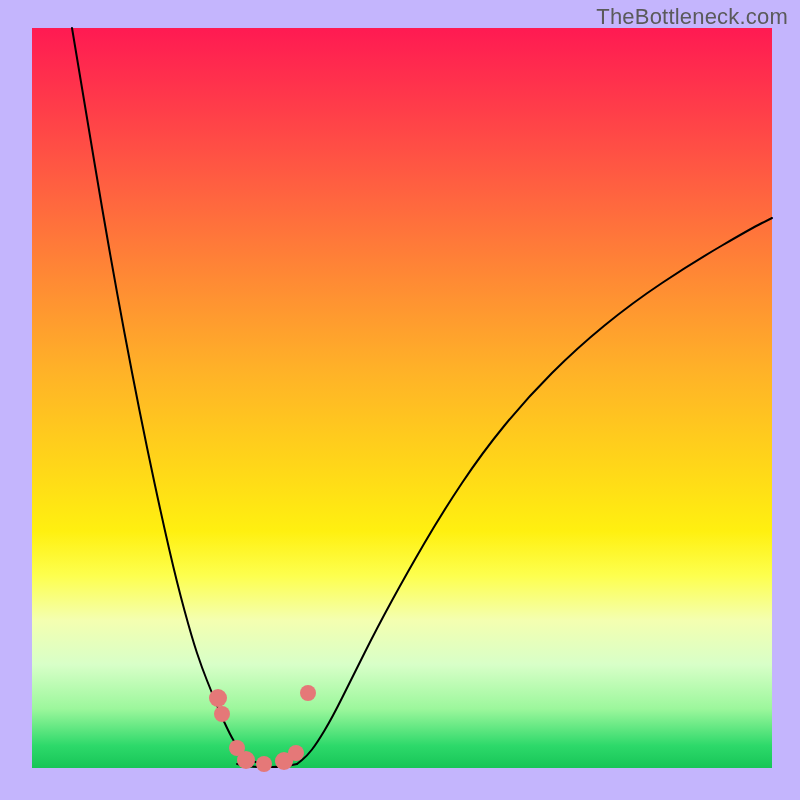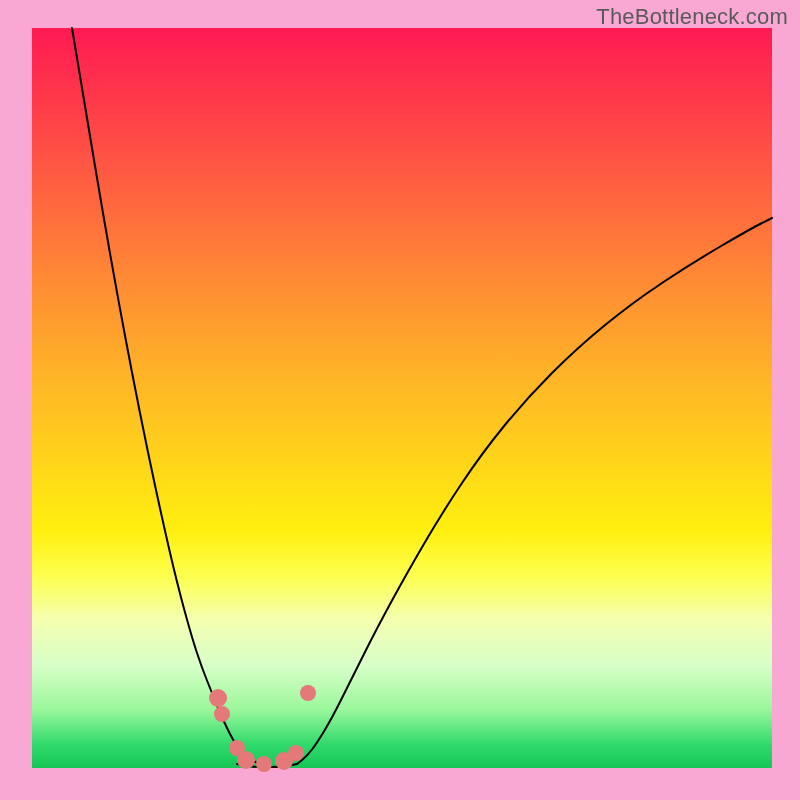--- a/index.html
+++ b/index.html
@@ -7,21 +7,21 @@
     padding: 0;
     width: 800px;
     height: 800px;
     background: #000;
     overflow: hidden;
   }
   .stage {
     position: relative;
     width: 800px;
     height: 800px;
-    background: #f9a8d4;
+    background: #c4b5fd;
   }
   .plot-area {
     position: absolute;
     left: 32px;
     top: 28px;
     width: 740px;
     height: 740px;
     
     background: linear-gradient(to bottom,
       #ff1a52 0%,

